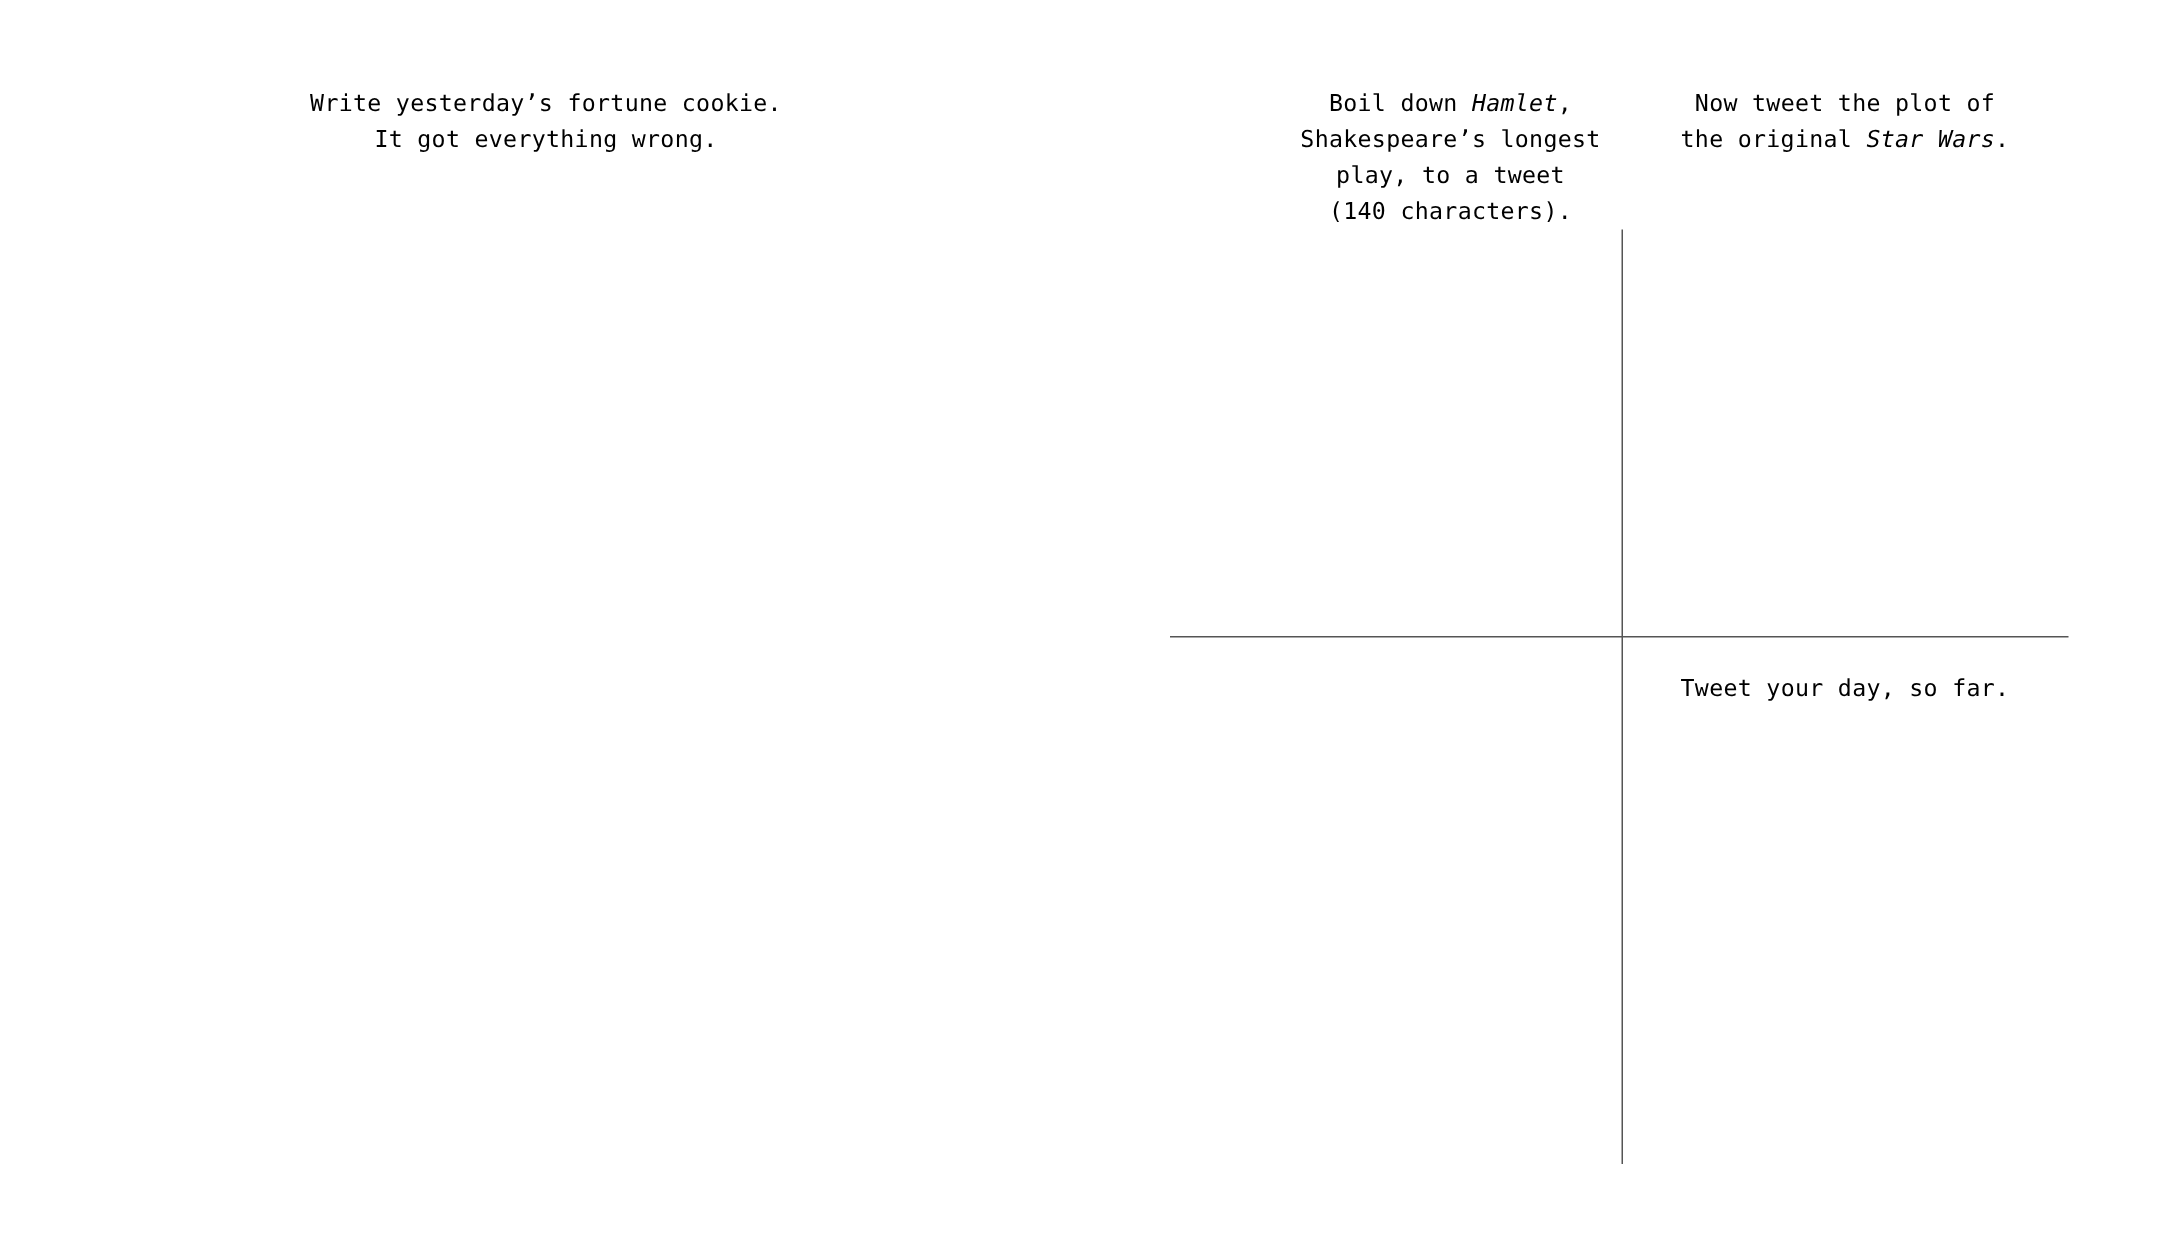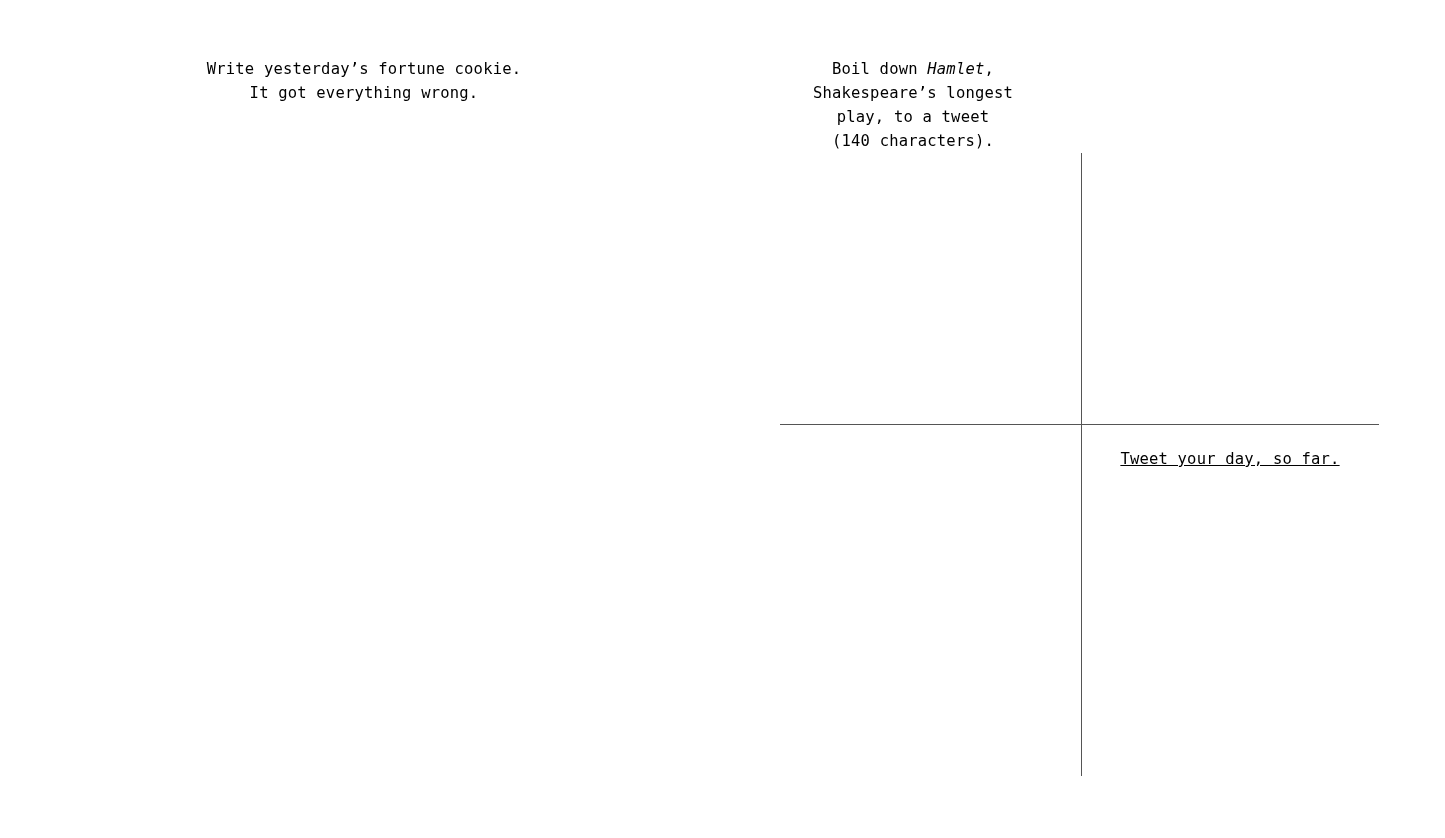--- a/index.html
+++ b/index.html
@@ -38,24 +38,24 @@
     line-height: 24px;
     letter-spacing: 0.2px;
     white-space: pre-line;
   }
   .prompt em {
     font-style: italic;
   }
 
   #prompt-left-top    { left: 60px;  top: 57px;  width: 608px; }
   #prompt-left-bottom { left: 60px;  top: 415px; width: 608px; }
-  #prompt-mid-top     { left: 762px; top: 57px;  width: 302px; }
+  #prompt-mid-top     { left: 816px; top: 57px;  width: 302px; }
   #prompt-mid-bottom  { left: 780px; top: 447px; width: 302px; }
   #prompt-right-top   { left: 1081px; top: 57px; width: 298px; }
-  #prompt-right-bottom{ left: 1081px; top: 447px; width: 298px; text-decoration: underline; }
+  #prompt-right-bottom{ left: 1081px; top: 447px; width: 298px; }
 </style>
 </head>
 <body>
 
 <div class="page">
 
   <div class="rule-h" style="left:780px; top:424px; width:599px;"></div>
 
   <div class="rule-v" style="left:1081px; top:153px; height:271px;"></div>
 
@@ -64,16 +64,18 @@
   <div class="prompt" id="prompt-left-top"><span>Write yesterday’s fortune cookie.</span>
 <span>It got everything wrong.</span></div>
 
 
   <div class="prompt" id="prompt-mid-top"><span>Boil down </span><em>Hamlet</em><span>,
 Shakespeare’s longest
 play, to a tweet
 (140 characters).</span></div>
 
 
+  <div class="prompt" id="prompt-right-top"><span>Now tweet the plot of
+the original </span><em>Star Wars</em><span>.</span></div>
 
   <div class="prompt" id="prompt-right-bottom"><span>Tweet your day, so far.</span></div>
 
 </div>
 
 </body></html>

